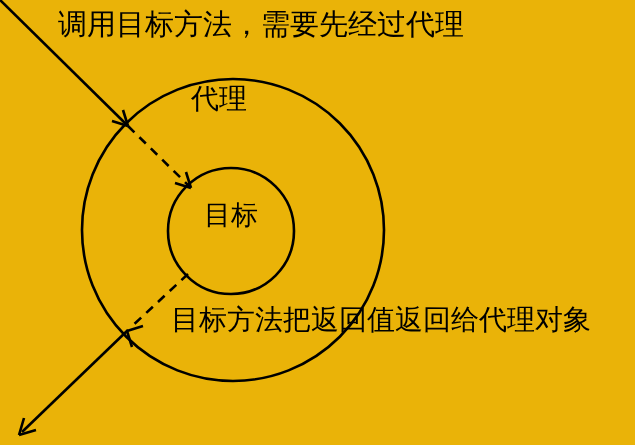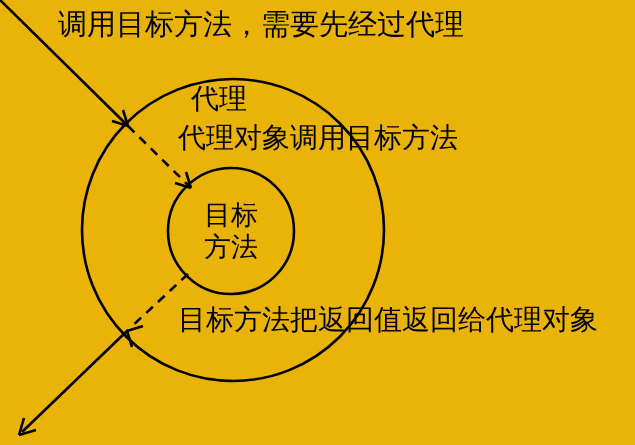--- a/index.html
+++ b/index.html
@@ -75,21 +75,19 @@
     <g>
       <line x1="128" y1="330" x2="22" y2="432" stroke="#000000" stroke-width="2.6" stroke-linecap="butt"></line>
       <path d="M 19 435 L 36 430 M 19 435 L 24 418" stroke="#000000" stroke-width="2.6" fill="none" stroke-linecap="butt"></path>
     </g>
   </svg>
 
   <div class="dlabel t-caption" style="left:58px; top:8px;">调用目标方法，需要先经过代理</div>
 
   <div class="dlabel t-proxy" style="left:191px; top:83px;">代理</div>
 
-  <div class="dlabel t-proxy" style="left:178px; top:122px;">代理对象调用目标方法</div>
 
   <div class="dlabel t-inner center-x" style="left:231px; top:199px;">目标</div>
-  <div class="dlabel t-inner center-x" style="left:231px; top:231px;">方法</div>
 
-  <div class="dlabel t-proxy" style="left:178px; top:304px;">目标方法把返回值返回给代理对象</div>
+  <div class="dlabel t-proxy" style="left:171px; top:304px;">目标方法把返回值返回给代理对象</div>
 
 
 </div>
 
 </body></html>

